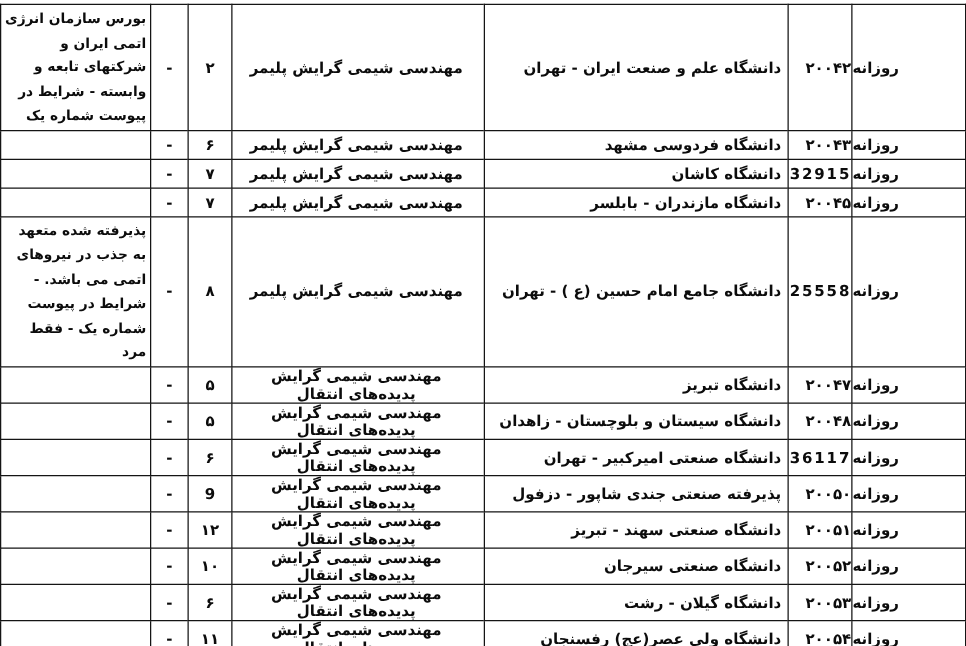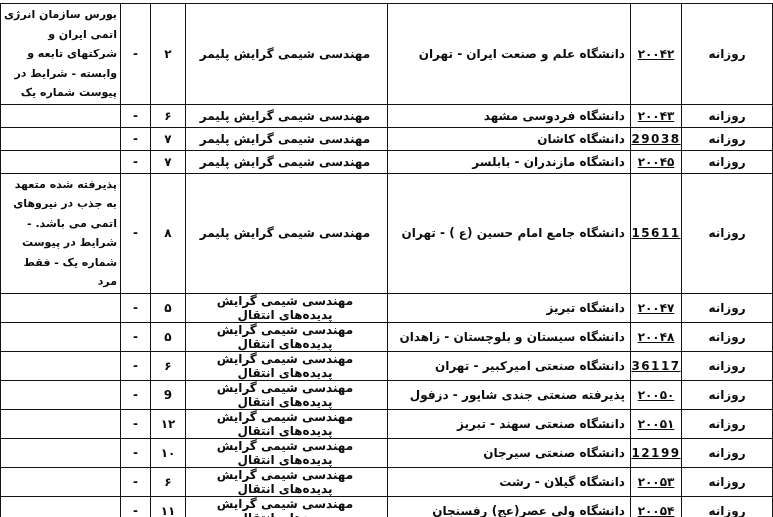--- a/index.html
+++ b/index.html
@@ -15,22 +15,22 @@
   }
   td{
     border:1px solid #141414;
     color:#0c0c0c;
     font-weight:bold;
     font-size:12px;
     vertical-align:middle;
     overflow:hidden;
     padding:0;
   }
-  td.c-period{text-align:center;}
-  td.c-code{text-align:center;letter-spacing:1.5px;text-decoration:underline;}
+  td.c-period{text-align:left;}
+  td.c-code{letter-spacing:1.5px;}
   td.c-univ{text-align:right;padding:0 5px 0 2px;}
   td.c-prog{text-align:center;padding:0 5px 0 2px;}
   td.c-cap{text-align:center;}
   td.c-dash{text-align:center;}
   td.c-note{
     text-align:right;
     font-size:11px;
     line-height:19.5px;
     padding:1px 3px;
   }
@@ -63,39 +63,39 @@
           <td class="c-period">روزانه</td>
           <td class="c-code">۲۰۰۴۳</td>
           <td class="c-univ">دانشگاه فردوسی مشهد</td>
           <td class="c-prog">مهندسی شیمی گرایش پلیمر</td>
           <td class="c-cap">۶</td>
           <td class="c-dash">-</td>
           <td class="c-note"></td>
         </tr>
         <tr style="height: 23px;">
           <td class="c-period">روزانه</td>
-          <td class="c-code">29038</td>
+          <td class="c-code">32915</td>
           <td class="c-univ">دانشگاه کاشان</td>
           <td class="c-prog">مهندسی شیمی گرایش پلیمر</td>
           <td class="c-cap">۷</td>
           <td class="c-dash">-</td>
           <td class="c-note"></td>
         </tr>
         <tr style="height: 23px;">
           <td class="c-period">روزانه</td>
           <td class="c-code">۲۰۰۴۵</td>
           <td class="c-univ">دانشگاه مازندران - بابلسر</td>
           <td class="c-prog">مهندسی شیمی گرایش پلیمر</td>
           <td class="c-cap">۷</td>
           <td class="c-dash">-</td>
           <td class="c-note"></td>
         </tr>
         <tr style="height: 103px;">
           <td class="c-period">روزانه</td>
-          <td class="c-code">15611</td>
+          <td class="c-code">25558</td>
           <td class="c-univ">دانشگاه جامع امام حسین (ع ) - تهران</td>
           <td class="c-prog">مهندسی شیمی گرایش پلیمر</td>
           <td class="c-cap">۸</td>
           <td class="c-dash">-</td>
           <td class="c-note">پذیرفته شده متعهد به جذب در نیروهای اتمی می باشد. - شرایط در پیوست شماره یک - فقط مرد</td>
         </tr>
         <tr style="height: 23px;">
           <td class="c-period">روزانه</td>
           <td class="c-code">۲۰۰۴۷</td>
           <td class="c-univ">دانشگاه تبریز</td>
@@ -135,21 +135,21 @@
           <td class="c-period">روزانه</td>
           <td class="c-code">۲۰۰۵۱</td>
           <td class="c-univ">دانشگاه صنعتی سهند - تبریز</td>
           <td class="c-prog">مهندسی شیمی گرایش پدیده‌های انتقال</td>
           <td class="c-cap">۱۲</td>
           <td class="c-dash">-</td>
           <td class="c-note"></td>
         </tr>
         <tr style="height: 23px;">
           <td class="c-period">روزانه</td>
-          <td class="c-code">12199</td>
+          <td class="c-code">۲۰۰۵۲</td>
           <td class="c-univ">دانشگاه صنعتی سیرجان</td>
           <td class="c-prog">مهندسی شیمی گرایش پدیده‌های انتقال</td>
           <td class="c-cap">۱۰</td>
           <td class="c-dash">-</td>
           <td class="c-note"></td>
         </tr>
         <tr style="height: 23px;">
           <td class="c-period">روزانه</td>
           <td class="c-code">۲۰۰۵۳</td>
           <td class="c-univ">دانشگاه گیلان - رشت</td>

